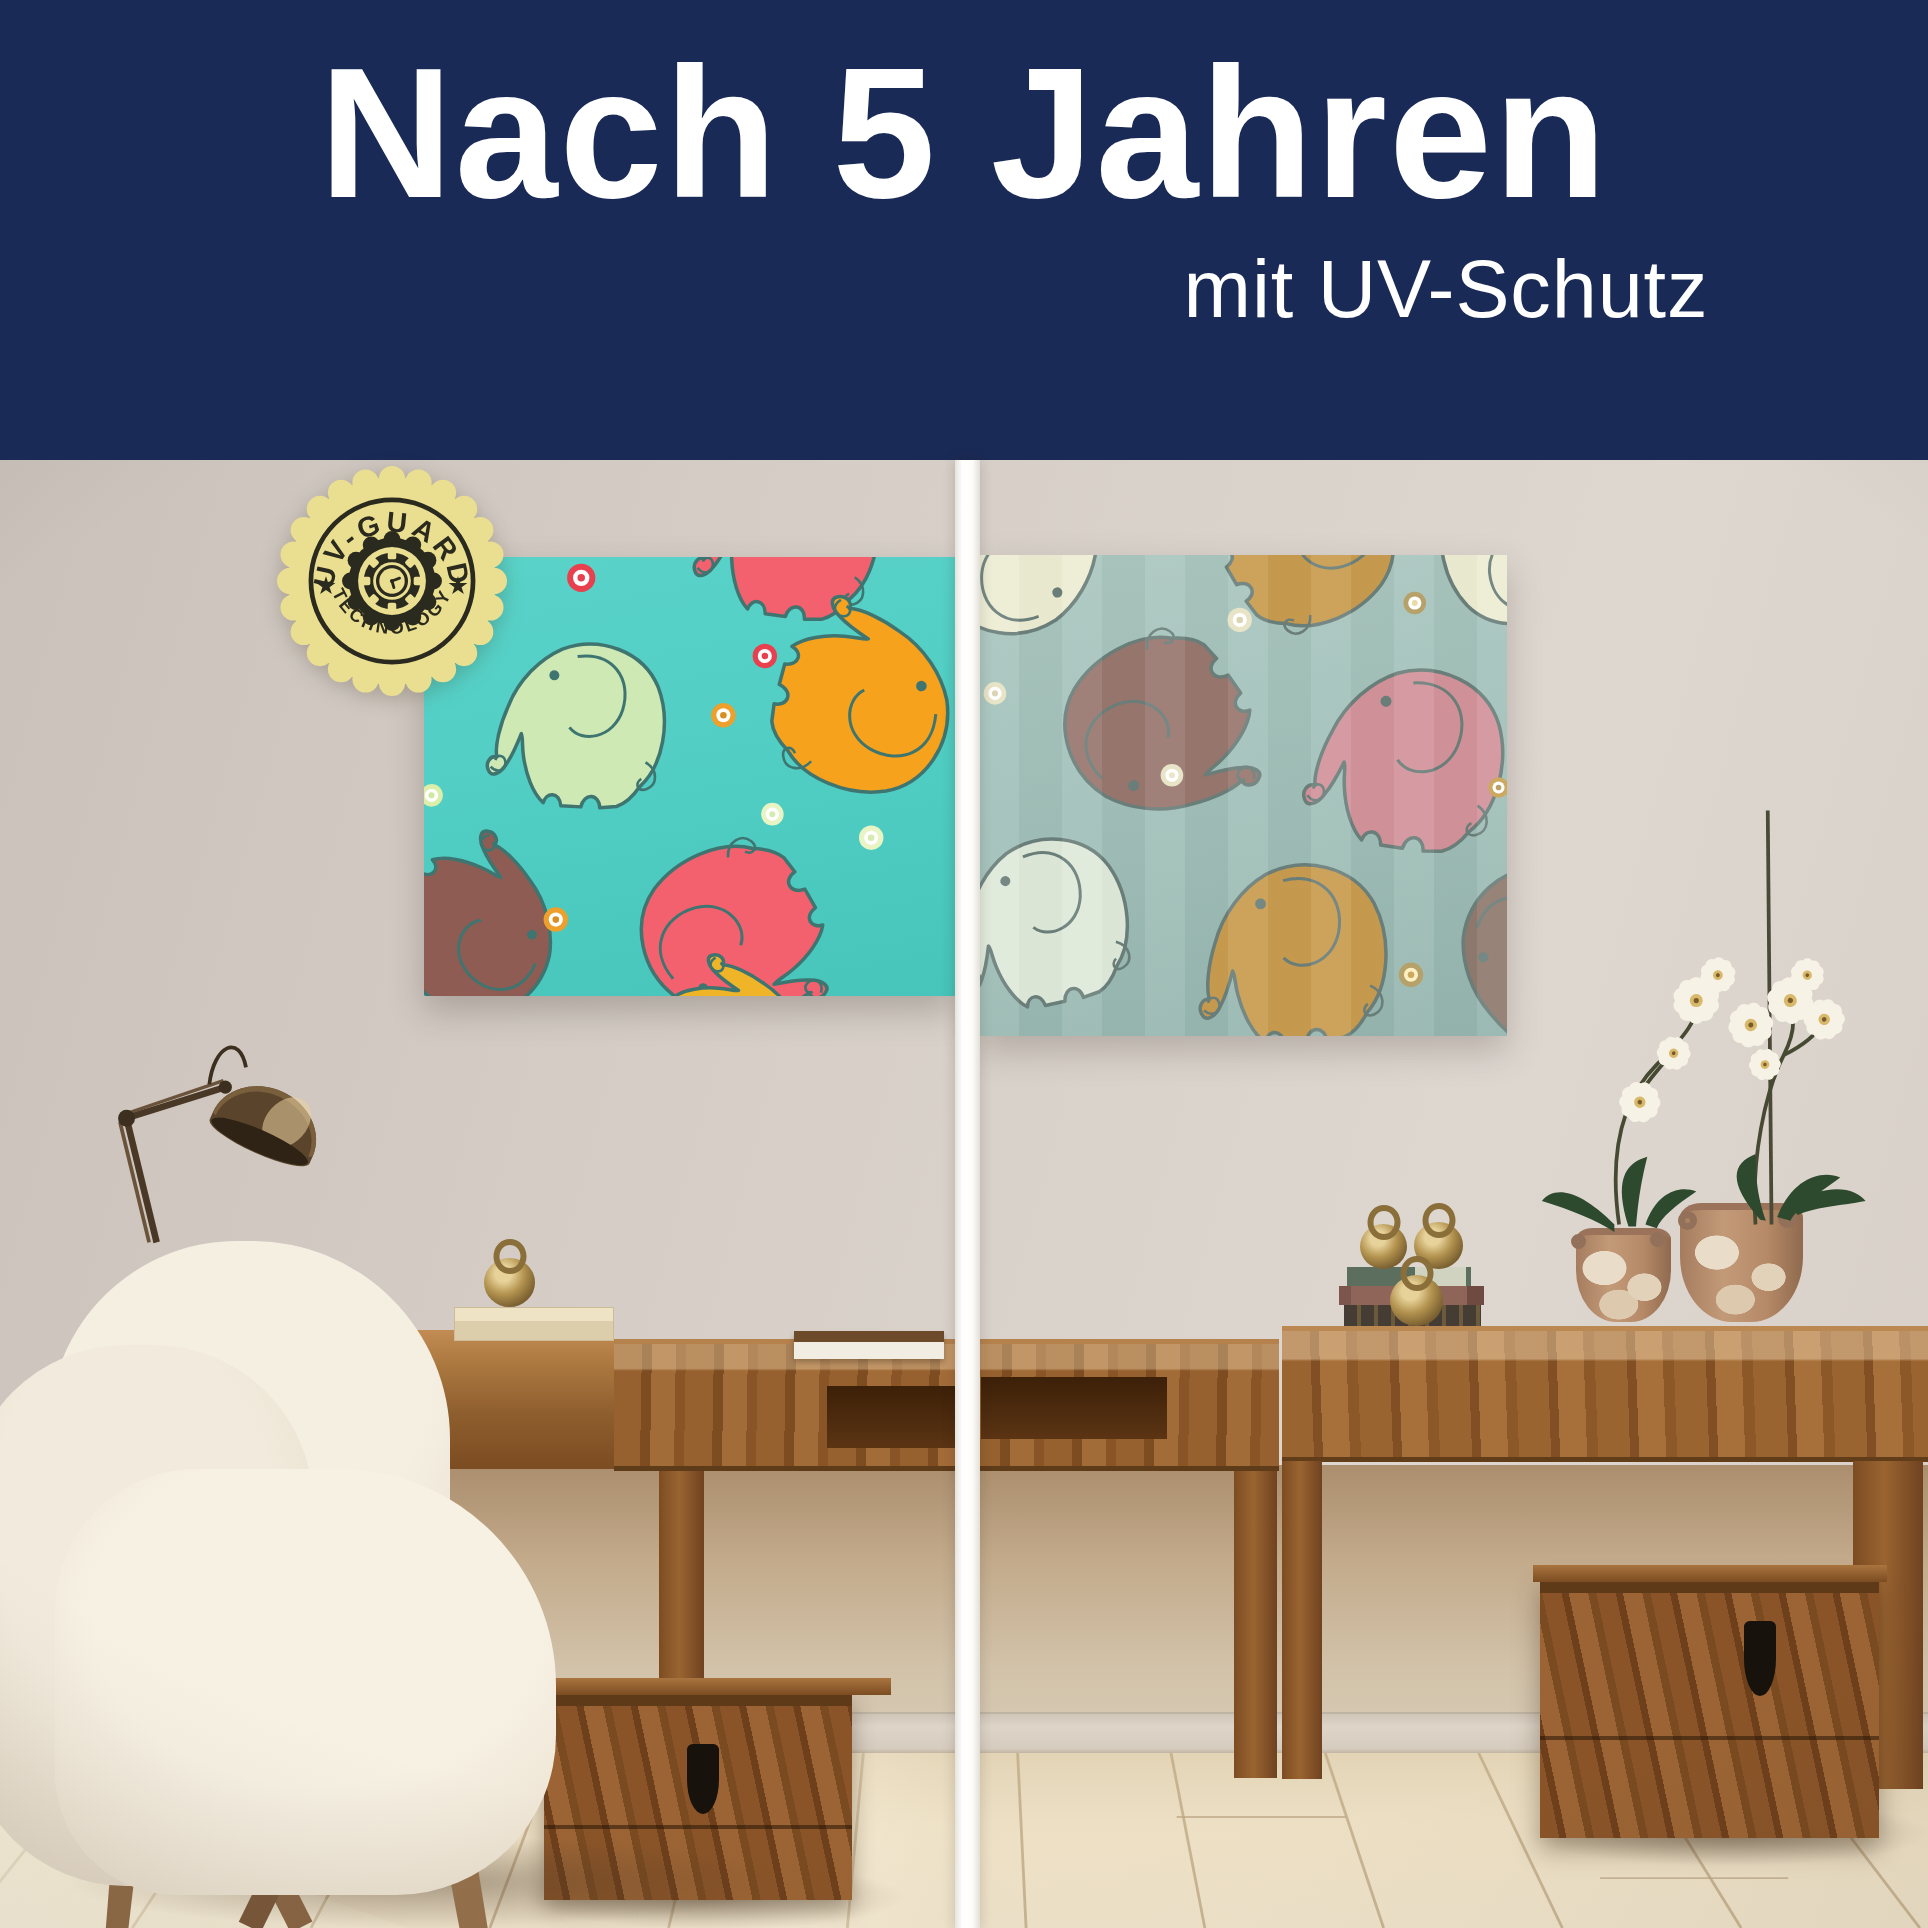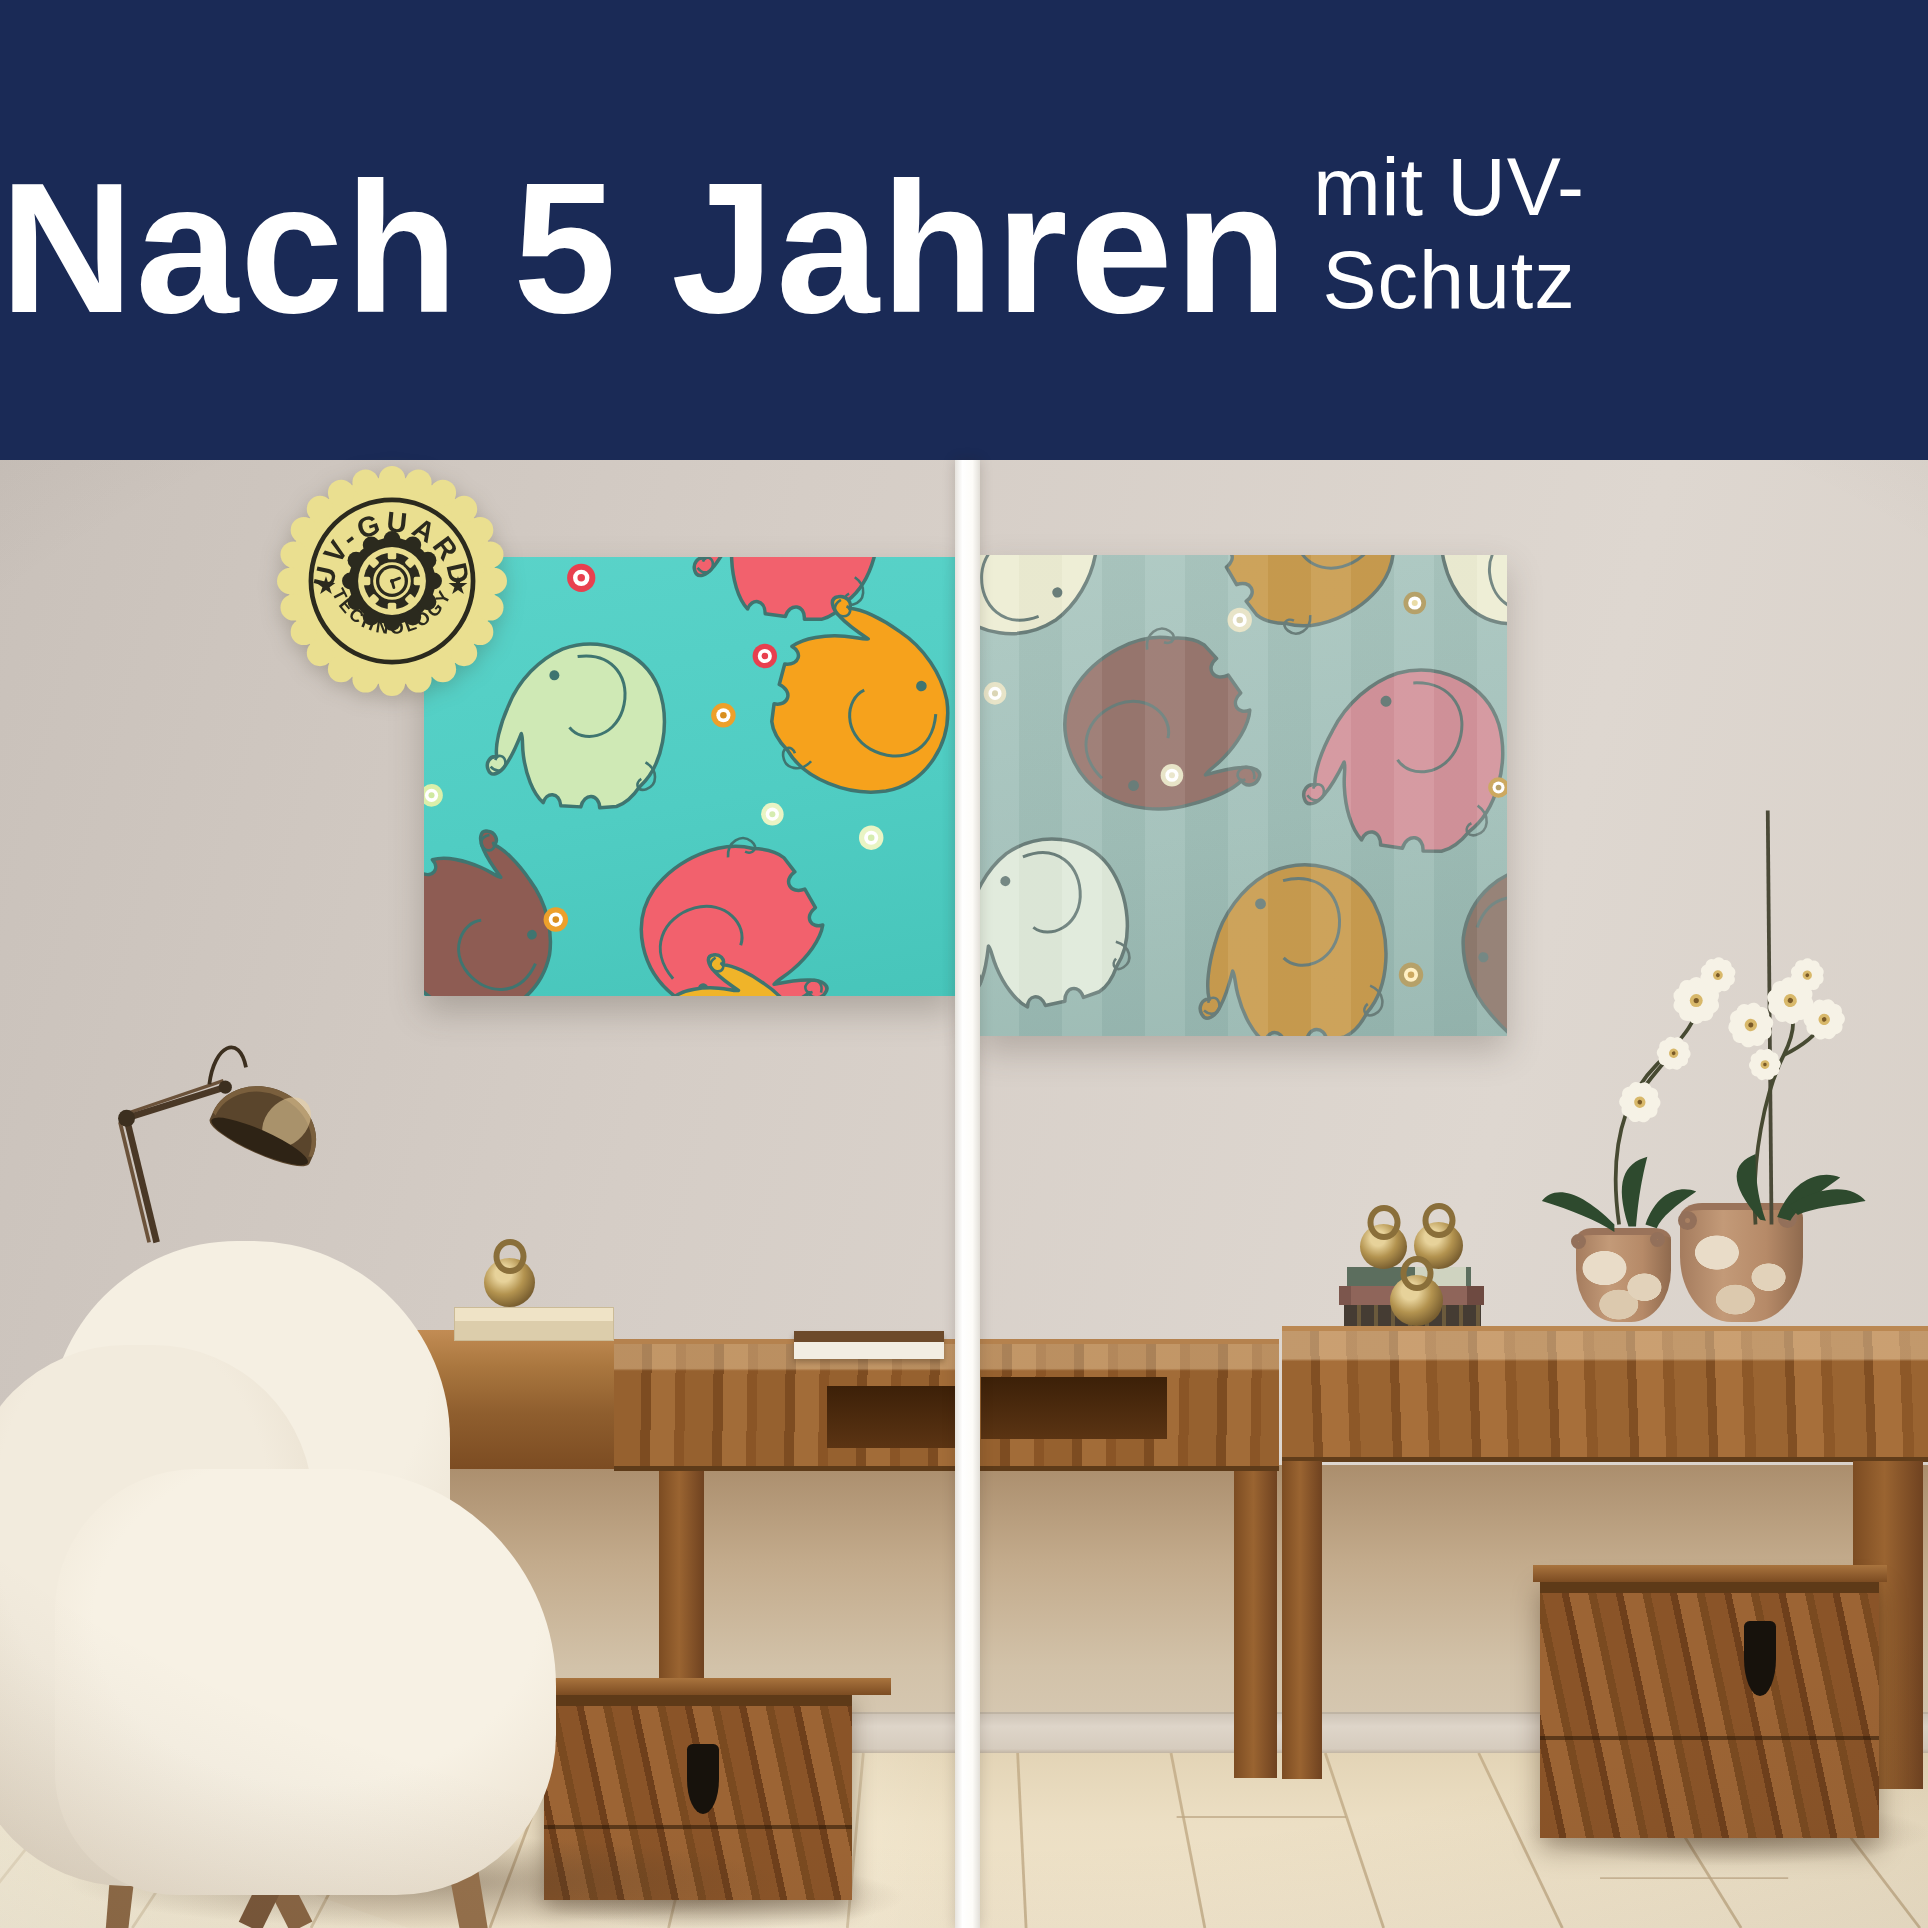--- a/index.html
+++ b/index.html
@@ -2,24 +2,24 @@
 <html style="font-size:15px"><head>
 <meta charset="utf-8">
 <style>
   html,body{margin:0;padding:0;background:#111;}
   .stage{position:relative;width:1928px;height:1928px;overflow:hidden;
          font-family:"Liberation Sans",sans-serif;background:#d6cec7;}
   .stage *{position:absolute;box-sizing:border-box;}
 
   
   .header{left:0;top:0;width:1928px;height:460px;background:#1a2a56;z-index:20;
-          display:flex;flex-direction:row;align-items:center;}
+          display:flex;flex-direction:column;align-items:center;}
   .title{position:static;margin-top:36px;color:#fff;font-size:185px;font-weight:700;
          letter-spacing:1.9px;line-height:1.05;white-space:nowrap;}
-  .labels{position:static;width:100%;display:flex;margin-top:7px;}
+  .labels{position:static;width:100%;display:flex;margin-top:13px;justify-content:flex-end;}
   .labels div{position:static;width:50%;text-align:center;color:#fff;
               font-size:81px;font-weight:400;letter-spacing:0.9px;}
 
   
   .wall{left:0;top:460px;width:1928px;height:1469px;z-index:1;
         background:linear-gradient(105deg,#c9c1ba 0%,#d5cdc6 35%,#ded7d0 72%,#d7cfc7 100%);}
   .undertable{left:339px;top:1465px;width:1589px;height:288px;z-index:2;
         background:linear-gradient(180deg,#ab8e6d 0%,#c3ab8c 34%,#d2c2a9 70%,#d8cbb6 100%);}
   .baseboard{left:0;top:1712px;width:1928px;height:43px;z-index:2;
         background:linear-gradient(180deg,#cfc5b8 0%,#ded5c9 30%,#d6ccbe 85%,#b8aa97 100%);

